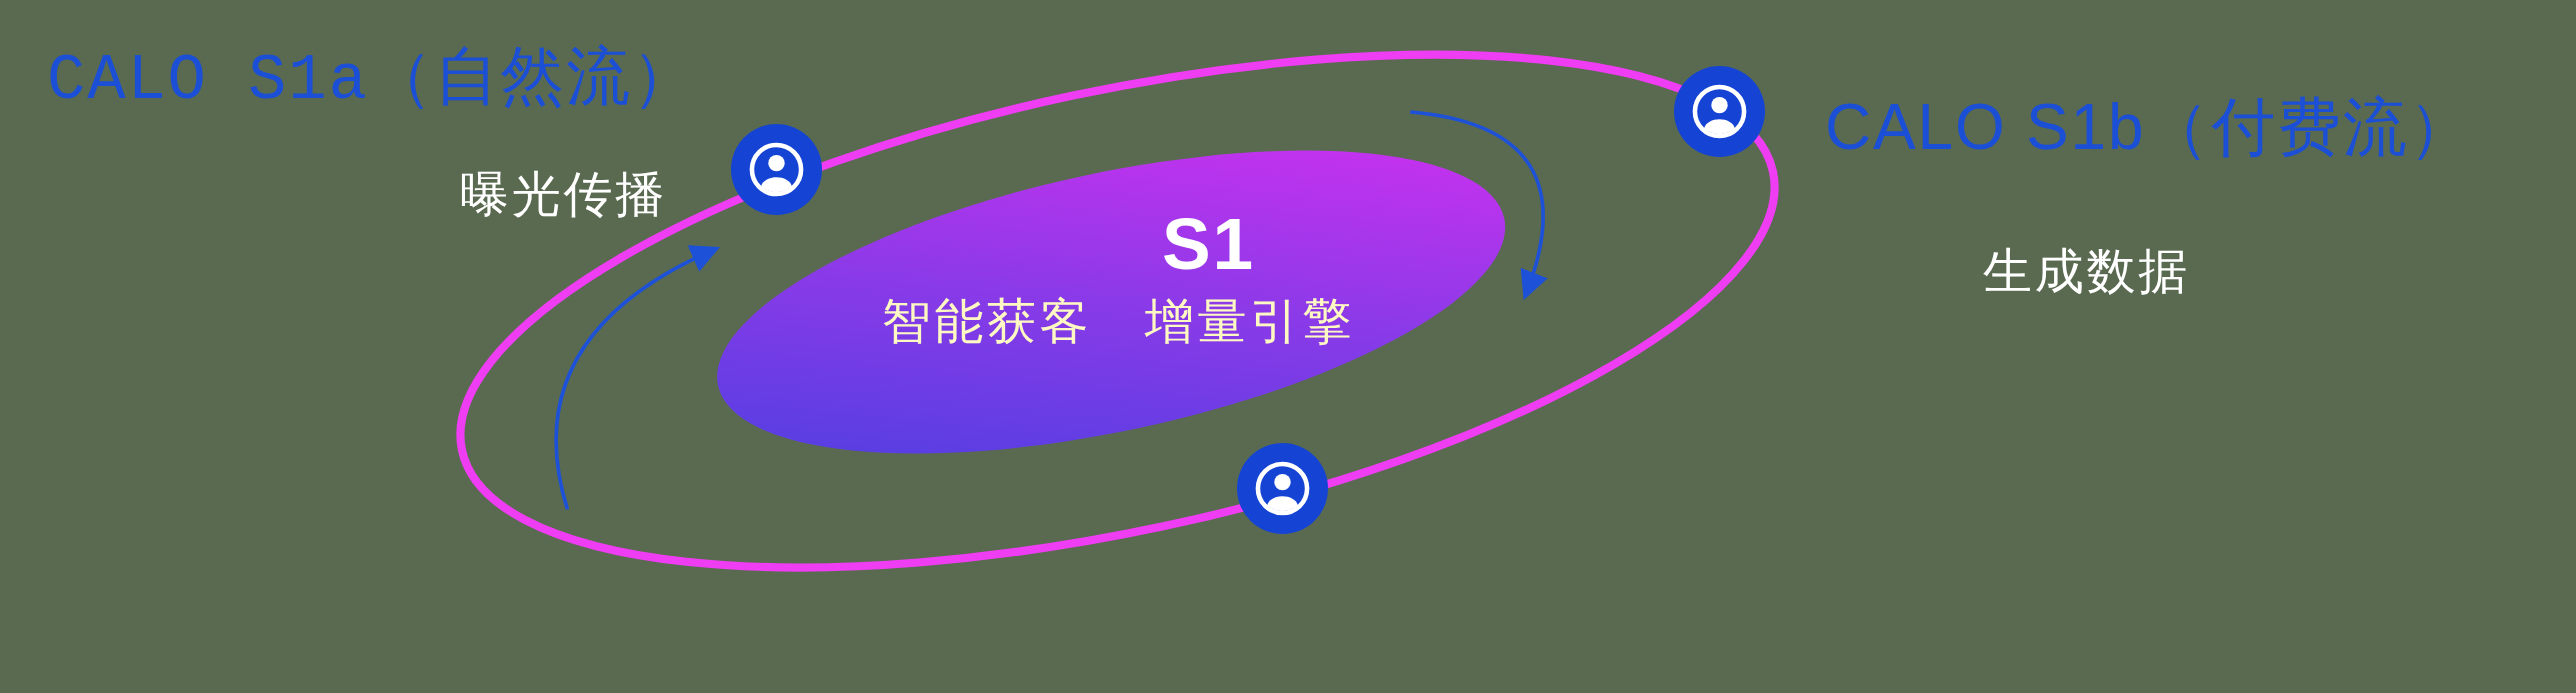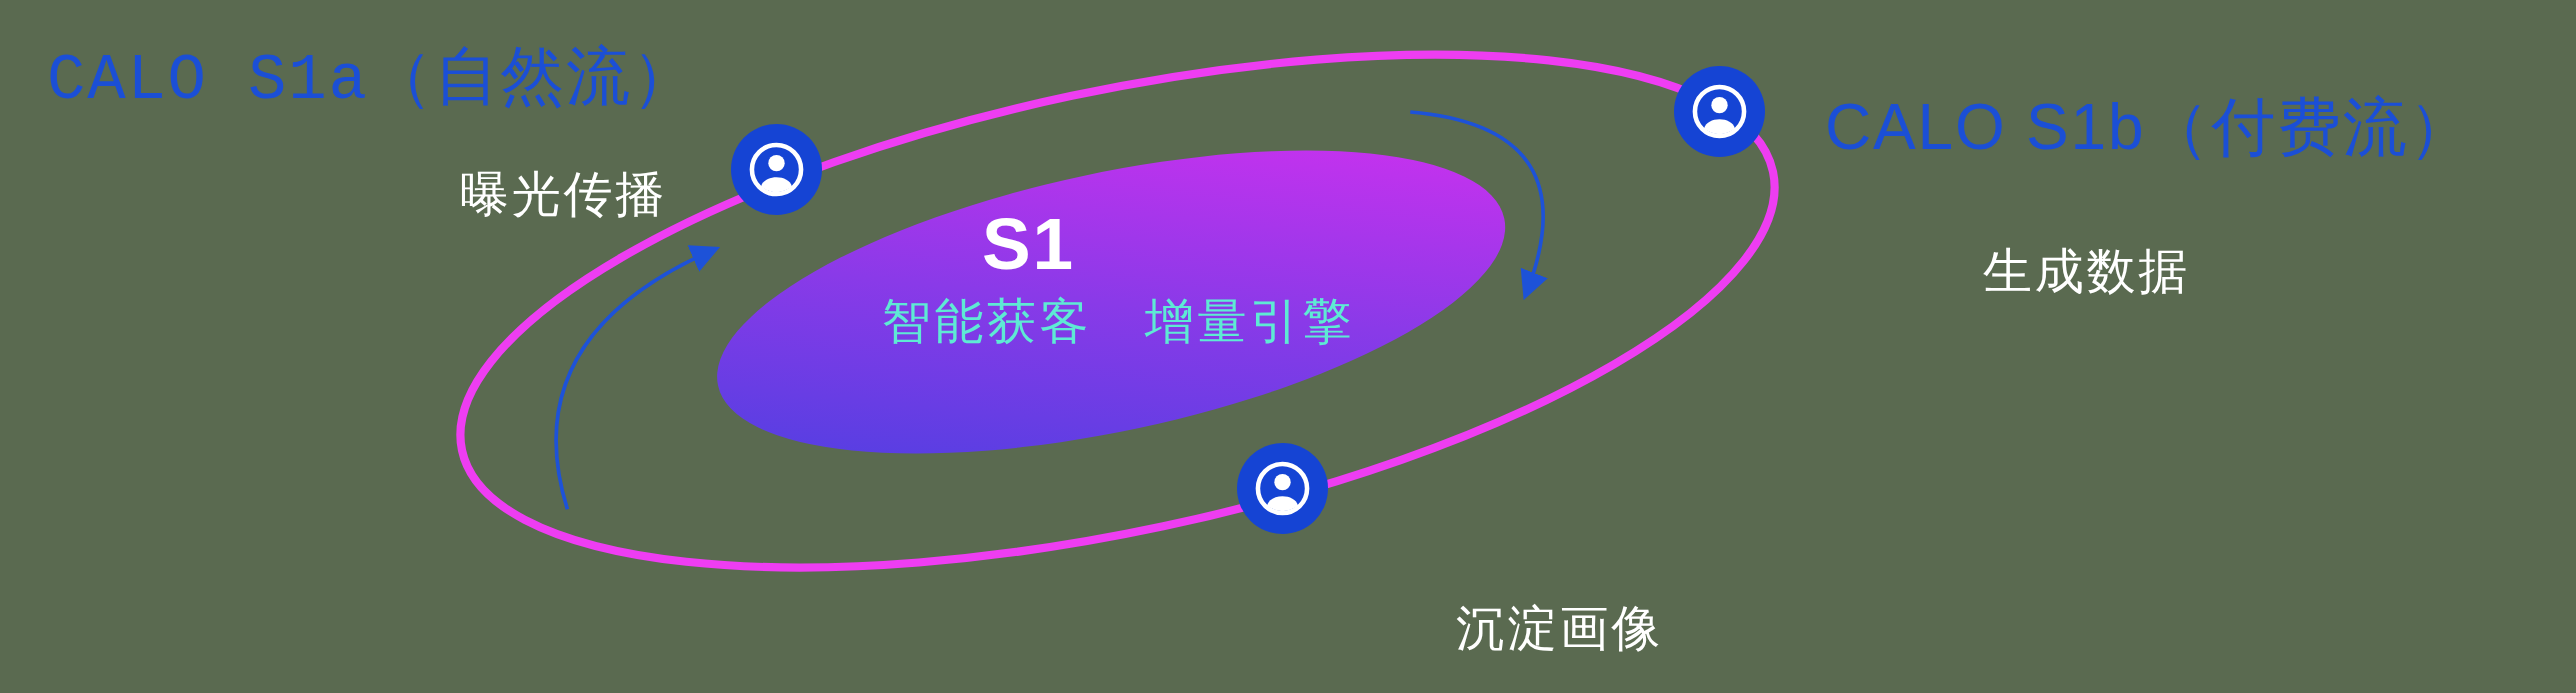--- a/index.html
+++ b/index.html
@@ -38,32 +38,32 @@
   }
   .user-badge {
     position: absolute;
     width: 91px;
     height: 91px;
   }
   .center-title {
     position: absolute;
     left: 982px; top: 202px;
     width: 273px;
-    text-align: left;
+    text-align: right;
     color: #ffffff;
     font-size: 73px;
     font-weight: bold;
     letter-spacing: 1.8px;
   }
   .center-subtitle {
     position: absolute;
     left: 755px; top: 289px;
     width: 727px;
     text-align: center;
-    color: #5eead4;
+    color: #fef9c3;
     font-size: 49px;
     font-weight: 500;
     letter-spacing: 3.6px;
   }
 </style>
 </head>
 <body>
 
 <div id="canvas">
 
@@ -106,21 +106,20 @@
   <div class="node-sublabel" style="left:1950px; top:204px; width:273px;margin-top:35px;">生成数据</div>
   <div class="user-badge" style="left:1674px; top:66px;">
     <svg viewBox="0 0 100 100" width="91" height="91">
       <circle cx="50" cy="50" r="50" fill="#1544d4"></circle>
       <circle cx="50" cy="50" r="27" fill="none" stroke="#ffffff" stroke-width="5"></circle>
       <circle cx="50" cy="43" r="9" fill="#ffffff"></circle>
       <path d="M33,69 C36,55 64,55 67,69 Q58,75 50,75 Q42,75 33,69 Z" fill="#ffffff"></path>
     </svg>
   </div>
 
-  <div class="node-sublabel" style="left:1423px; top:596px; width:273px;">沉淀画像</div>
   <div class="user-badge" style="left:1237px; top:443px;">
     <svg viewBox="0 0 100 100" width="91" height="91">
       <circle cx="50" cy="50" r="50" fill="#1544d4"></circle>
       <circle cx="50" cy="50" r="27" fill="none" stroke="#ffffff" stroke-width="5"></circle>
       <circle cx="50" cy="43" r="9" fill="#ffffff"></circle>
       <path d="M33,69 C36,55 64,55 67,69 Q58,75 50,75 Q42,75 33,69 Z" fill="#ffffff"></path>
     </svg>
   </div>
 
 </div>

